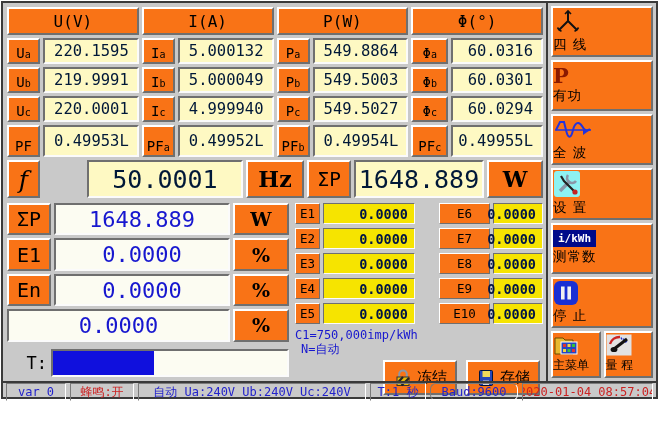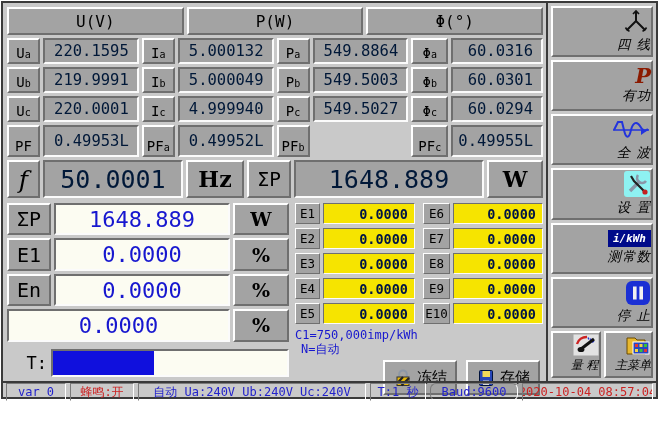--- a/index.html
+++ b/index.html
@@ -7,46 +7,46 @@
   .page { position:relative; width:660px; height:430px; }
 
   .device { position:absolute; left:1px; top:1px; width:657px; height:398px;
             background:#c9c9c9; border:2px solid #3a3a3a; display:flex; flex-direction:column; }
   .main-row { flex:1; display:flex; min-height:0; }
   .main-area { width:543px; padding:4px 3px 2px 4px; display:flex; flex-direction:column; }
   .vdiv { width:2px; background:#3a3a3a; }
   .sidebar { flex:1; padding:3px; display:flex; flex-direction:column; gap:3px; }
 
   
-  .raised { background:#a3a3a3; border-top:2px solid #ffffff; border-left:2px solid #ffffff;
+  .raised { background:#f97316; border-top:2px solid #ffffff; border-left:2px solid #ffffff;
             border-right:2px solid #6f6f6f; border-bottom:2px solid #6f6f6f; }
   .sunken { border-top:2px solid #6f6f6f; border-left:2px solid #6f6f6f;
             border-right:2px solid #fbfbfb; border-bottom:2px solid #fbfbfb; }
-  .cyan   { background:#a3a3a3; color:#001838; }
+  .cyan   { background:#fef9c3; color:#001838; }
   .yellow { background:#f6e400; color:#001545; }
   .whitebg{ background:#fcfcf2; color:#1717cf; }
 
   
   .hrow { display:flex; gap:3px; height:28px; margin-bottom:3px; }
   .hcell { flex:1; display:flex; align-items:center; justify-content:center;
            font-size:16px; color:#000; font-family:"DejaVu Sans Mono", monospace; }
   .prow { display:flex; gap:3px; height:26px; margin-bottom:3px; }
   .pfrow { height:32px; }
   .pair { flex:1; display:flex; gap:3px; min-width:0; }
   .plabel { width:33px; display:flex; align-items:flex-end; justify-content:center; padding-bottom:2px;
             font-family:"DejaVu Sans Mono", monospace; font-size:14px; color:#000; }
   .pair.phi .plabel { width:37px; }
   .lm { line-height:14px; } .ls { font-size:10px; line-height:11px; }
   .pval { flex:1; display:flex; align-items:center; justify-content:flex-end; padding-right:8px;
           font-family:"DejaVu Sans Mono", monospace; font-size:15.5px; min-width:0; }
   .frow { display:flex; gap:3px; height:38px; }
   .flabel { width:33px; display:flex; align-items:center; justify-content:center;
             font-family:"DejaVu Serif", serif; font-style:italic; font-size:25px; color:#000; }
-  .fval { width:140px; display:flex; align-items:center; justify-content:center;
-          font-family:"DejaVu Sans Mono", monospace; font-size:25px; }
+  .fval { width:156px; display:flex; align-items:center; justify-content:center;
+          font-family:"DejaVu Sans Mono", monospace; font-size:25px;margin-left:44px; }
   .funit { width:58px; display:flex; align-items:center; justify-content:center;
            font-family:"DejaVu Serif", serif; font-weight:bold; font-size:22px; color:#000; }
   .splabel { width:44px; display:flex; align-items:center; justify-content:center;
              font-size:19px; color:#000; }
   .spval { flex:1; display:flex; align-items:center; justify-content:center;
            font-family:"DejaVu Sans Mono", monospace; font-size:25px; }
   .wunit { width:56px; }
 
   
   .mid { display:flex; gap:6px; margin-top:5px; flex:1; min-height:0; }
@@ -64,34 +64,34 @@
   .tbar { flex:1; height:28px; background:#fcfcf2; position:relative; overflow:hidden; }
   .tfill { position:absolute; left:0; top:0; bottom:0; background:#1010dd; }
 
   .mid-right { flex:1; display:flex; flex-direction:column; min-width:0; }
   .egrid { display:flex; gap:8px; }
   .egroup { flex:1; display:flex; flex-direction:column; gap:4px; min-width:0; }
   .erow { height:21px; display:flex; gap:3px; }
   .elabel { display:flex; align-items:center; justify-content:center;
             font-family:"DejaVu Sans Mono", monospace; font-size:12.5px; color:#000;
             border-width:1px; }
-  .eg1 .elabel { width:25px; } .eg2 .elabel { width:27px; }
+  .eg1 .elabel { width:25px; } .eg2 .elabel { width:51px;margin-left:16px; }
   .eval { flex:1; display:flex; align-items:center; justify-content:flex-end; padding-right:6px;
           font-family:"DejaVu Sans Mono", monospace; font-size:13.5px; font-weight:bold;
           border-width:1px; min-width:0; }
   .const-lines { margin-top:4px; color:#1717cf; font-size:12px; line-height:14px;
                  font-family:"DejaVu Sans Mono", monospace; }
   .const-lines .l2 { padding-left:6px; }
   .actions { display:flex; justify-content:flex-end; gap:9px; margin-top:4px; padding-right:3px; }
   .abtn { height:35px; min-width:74px; display:flex; align-items:center; justify-content:center;
           gap:4px; font-size:15px; color:#000; cursor:pointer; padding:0 6px; }
 
   
-  .sbtn { flex:1; display:flex; flex-direction:column; align-items:flex-end; justify-content:center;
-          gap:1px; cursor:pointer; min-height:0;font-style:italic; }
+  .sbtn { flex:1; display:flex; flex-direction:column; align-items:flex-start; justify-content:center;
+          gap:1px; cursor:pointer; min-height:0; }
   .slabel { font-size:13.5px; color:#000; letter-spacing:1px; white-space:nowrap; }
   .p-icon { font-size:21px; font-weight:bold; color:#8b1a00; font-family:"DejaVu Serif", serif; line-height:20px; }
   .ikwh { background:#000a8a; color:#ffffff; font-size:11px; font-weight:bold;
           font-family:"DejaVu Sans Mono", monospace; padding:2px 5px; }
   .sbtn-row { flex:1; display:flex; gap:3px; min-height:0; }
   .sbtn-row .sbtn { flex:1; }
   .sbtn-row .slabel { font-size:12px; letter-spacing:0; }
 
   
   .statusbar { height:16px; border-top:2px solid #3a3a3a; display:flex; align-items:flex-start;
@@ -115,20 +115,21 @@
 </head>
 <body>
 
 <div class="page">
   <div class="device">
     <div class="main-row">
       <div class="main-area">
 
         <div class="hrow">
           <div class="hcell raised">U(V)</div>
+          <div class="hcell raised">I(A)</div>
           <div class="hcell raised">P(W)</div>
           <div class="hcell raised">Φ(°)</div>
         </div>
 
         <div class="prow">
           <div class="pair">
               <div class="plabel raised">
                 <span class="lm">U</span>
                 <span class="ls">a</span>
               </div>
@@ -232,20 +233,21 @@
                 <span class="lm">PF</span>
                 <span class="ls">a</span>
               </div>
               <div class="pval sunken cyan">0.49952L</div>
             </div>
           <div class="pair">
               <div class="plabel raised">
                 <span class="lm">PF</span>
                 <span class="ls">b</span>
               </div>
+              <div class="pval sunken cyan">0.49954L</div>
             </div>
           <div class="pair phi">
               <div class="plabel raised">
                 <span class="lm">PF</span>
                 <span class="ls">c</span>
               </div>
               <div class="pval sunken cyan">0.49955L</div>
             </div>
         </div>
 
@@ -412,54 +414,54 @@
           <span>
             <svg width="26" height="26" viewBox="0 0 26 26">
               <rect x="1" y="1" width="24" height="24" rx="6" fill="#1a2fd4"></rect>
               <rect x="8" y="6.5" width="3.6" height="13" fill="#f0f0f0"></rect>
               <rect x="14.4" y="6.5" width="3.6" height="13" fill="#f0f0f0"></rect>
             </svg>
           </span>
           <span class="slabel">停 止</span>
         </div>
         <div class="sbtn-row">
-          <div class="sbtn raised">
-            <span>
-              <svg width="26" height="22" viewBox="0 0 26 22">
-                <rect x="0.5" y="0.5" width="25" height="21" fill="#e2e2e2"></rect>
-                <path d="M4 10 A10 10 0 0 1 14 3" fill="none" stroke="#cc2222" stroke-width="2.4"></path>
-                <path d="M15 3.5 l1 2 M18 4.5 l-0.5 2.2 M21 7 l-1.8 1.4" stroke="#2233cc" stroke-width="1.4"></path>
-                <path d="M21 5 L8 15" stroke="#111" stroke-width="3"></path>
-                <ellipse cx="8" cy="15.5" rx="3.4" ry="2.6" fill="#111"></ellipse>
-              </svg>
-            </span>
-            <span class="slabel">量 程</span>
-          </div>
           <div class="sbtn raised">
             <span>
               <svg width="26" height="22" viewBox="0 0 26 22">
                 <path d="M2 4 h8 l2 2 h8 v14 h-18 z" fill="#e8b830" stroke="#6a4a00"></path>
                 <rect x="8" y="8" width="16" height="12" fill="#2746c0" stroke="#ffffff"></rect>
                 <rect x="10" y="10" width="3" height="3" fill="#e23333"></rect>
                 <rect x="14.5" y="10" width="3" height="3" fill="#f2d440"></rect>
                 <rect x="19" y="10" width="3" height="3" fill="#37c23a"></rect>
                 <rect x="10" y="15" width="3" height="3" fill="#f2d440"></rect>
                 <rect x="14.5" y="15" width="3" height="3" fill="#37c23a"></rect>
                 <rect x="19" y="15" width="3" height="3" fill="#e23333"></rect>
               </svg>
             </span>
             <span class="slabel">主菜单</span>
           </div>
+          <div class="sbtn raised">
+            <span>
+              <svg width="26" height="22" viewBox="0 0 26 22">
+                <rect x="0.5" y="0.5" width="25" height="21" fill="#e2e2e2"></rect>
+                <path d="M4 10 A10 10 0 0 1 14 3" fill="none" stroke="#cc2222" stroke-width="2.4"></path>
+                <path d="M15 3.5 l1 2 M18 4.5 l-0.5 2.2 M21 7 l-1.8 1.4" stroke="#2233cc" stroke-width="1.4"></path>
+                <path d="M21 5 L8 15" stroke="#111" stroke-width="3"></path>
+                <ellipse cx="8" cy="15.5" rx="3.4" ry="2.6" fill="#111"></ellipse>
+              </svg>
+            </span>
+            <span class="slabel">量 程</span>
+          </div>
         </div>
       </div>
     </div>
 
     <div class="statusbar">
       <div class="scell sc0" style="color: rgb(34, 34, 204);">var 0</div>
       <div class="scell sc1" style="color: rgb(204, 34, 34);">蜂鸣:开</div>
       <div class="scell sc2" style="color: rgb(34, 34, 204);">自动 Ua:240V Ub:240V Uc:240V</div>
       <div class="scell sc3" style="color: rgb(34, 34, 204);">T:1 秒</div>
       <div class="scell sc4" style="color: rgb(34, 34, 204); border-radius: 6px;">Baud:9600</div>
-      <div class="scell sc5" style="color: rgb(204, 34, 34);">2020-10-04 08:57:04</div>
+      <div class="scell sc5" style="color: rgb(204, 34, 34);">2020-01-04 08:57:04</div>
     </div>
   </div>
 
 </div>
 
 </body></html>

